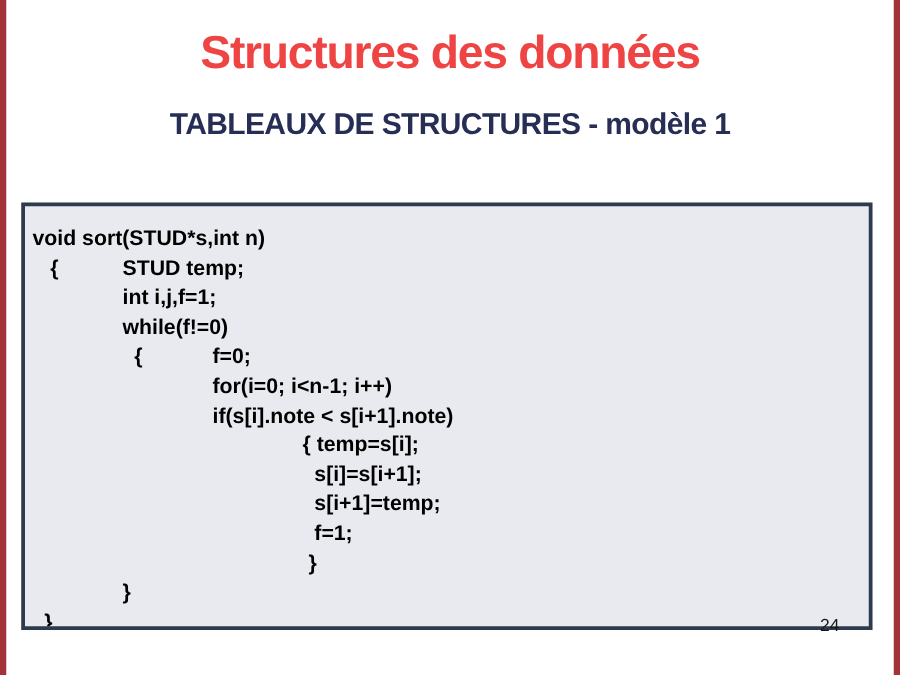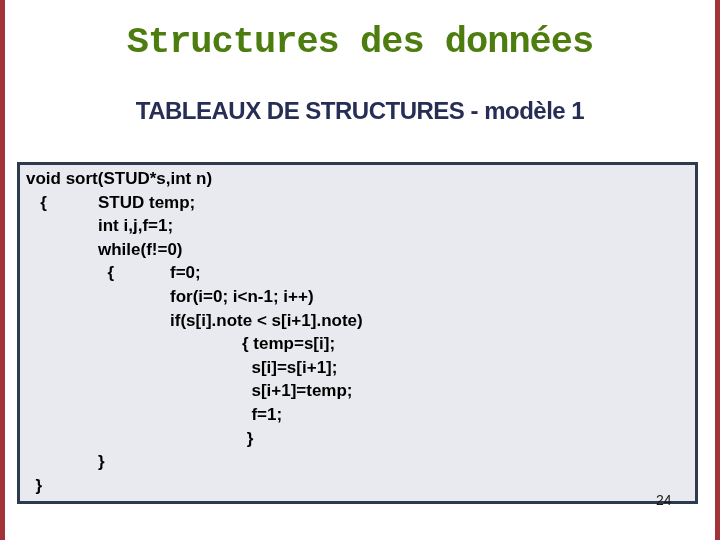--- a/index.html
+++ b/index.html
@@ -31,40 +31,40 @@
     width: 720px;
     margin: 0;
     text-align: center;
     font-size: 37px;
     font-weight: bold;
     letter-spacing: -1px;
     color: #7b2e68; 
   }
   .subtitle {
     position: absolute;
-    top: 97px;
+    top: 86px;
     left: 0;
     width: 720px;
     margin: 0;
     text-align: center;
     font-size: 24px;
     font-weight: bold;
     letter-spacing: -0.5px;
     color: #272e56; 
   }
   .code-panel {
     position: absolute;
     left: 17px;
     top: 162px;
     width: 681px;
     height: 342px;
     box-sizing: border-box;
     border: 3px solid #1d4ed8;
     background: #e9eaef;
-    padding: 2px 0 0 6px;
+    padding: 14px 0 0 6px;
     overflow: hidden;
   }
   .code-panel pre {
     margin: 0;
     font-family: "Liberation Sans", "DejaVu Sans", sans-serif;
     font-weight: bold;
     font-size: 17px;
     line-height: 23.6px;
     color: #000000;
     white-space: pre;
@@ -82,21 +82,21 @@
 </style>
 </head>
 <body>
 
 <div class="slide">
 
   <div class="edge-bar left" style="background-color: rgb(162, 52, 57);"></div>
 
   <div class="edge-bar right" style="background-color: rgb(162, 52, 57);"></div>
 
-  <h1 class="title" style="color: #4d7c0f; font-family: Liberation Mono, monospace;">Structures des données</h1>
+  <h1 class="title" style="color: #ef4444;">Structures des données</h1>
 
   <h2 class="subtitle" style="color: rgb(39, 46, 86);">TABLEAUX DE STRUCTURES - modèle 1</h2>
 
   <div class="code-panel" style="background-color: rgb(233, 234, 239); border-color: rgb(46, 58, 77);">
     <pre style="color: rgb(0, 0, 0);">void sort(STUD*s,int n)
    {	STUD temp;
 	int i,j,f=1;
 	while(f!=0)
 	  {	f=0;
 		for(i=0; i&lt;n-1; i++)

